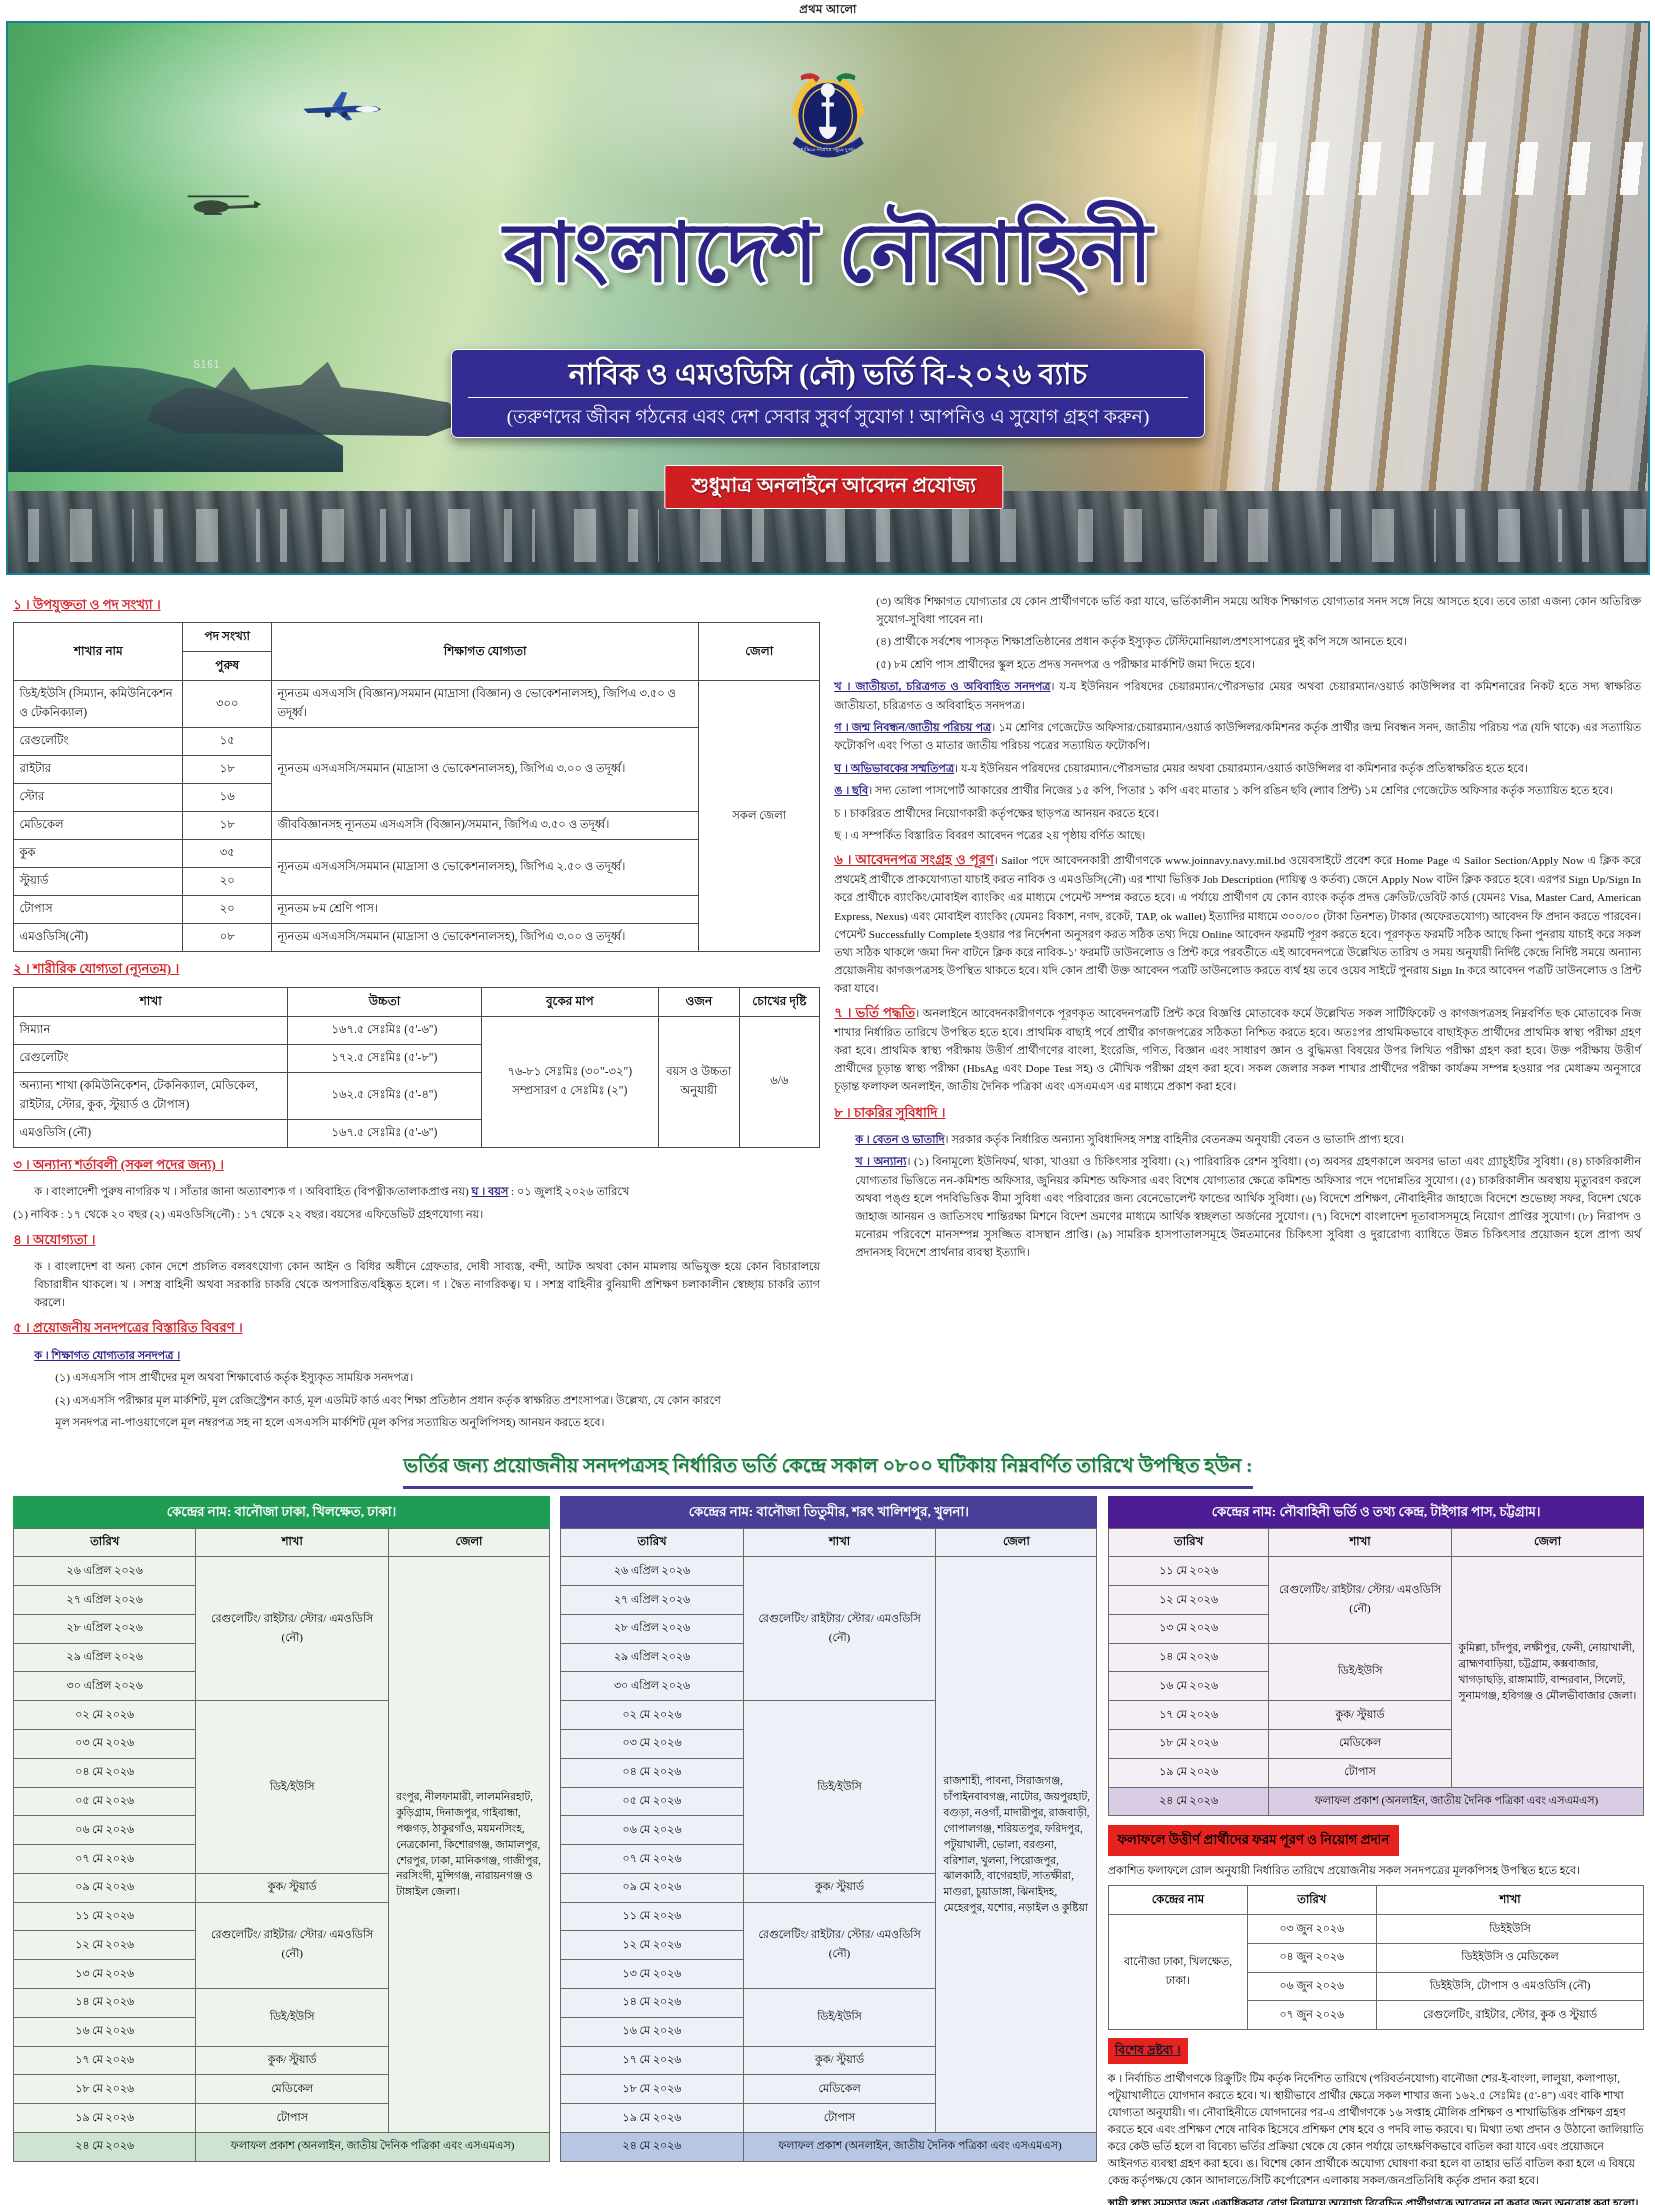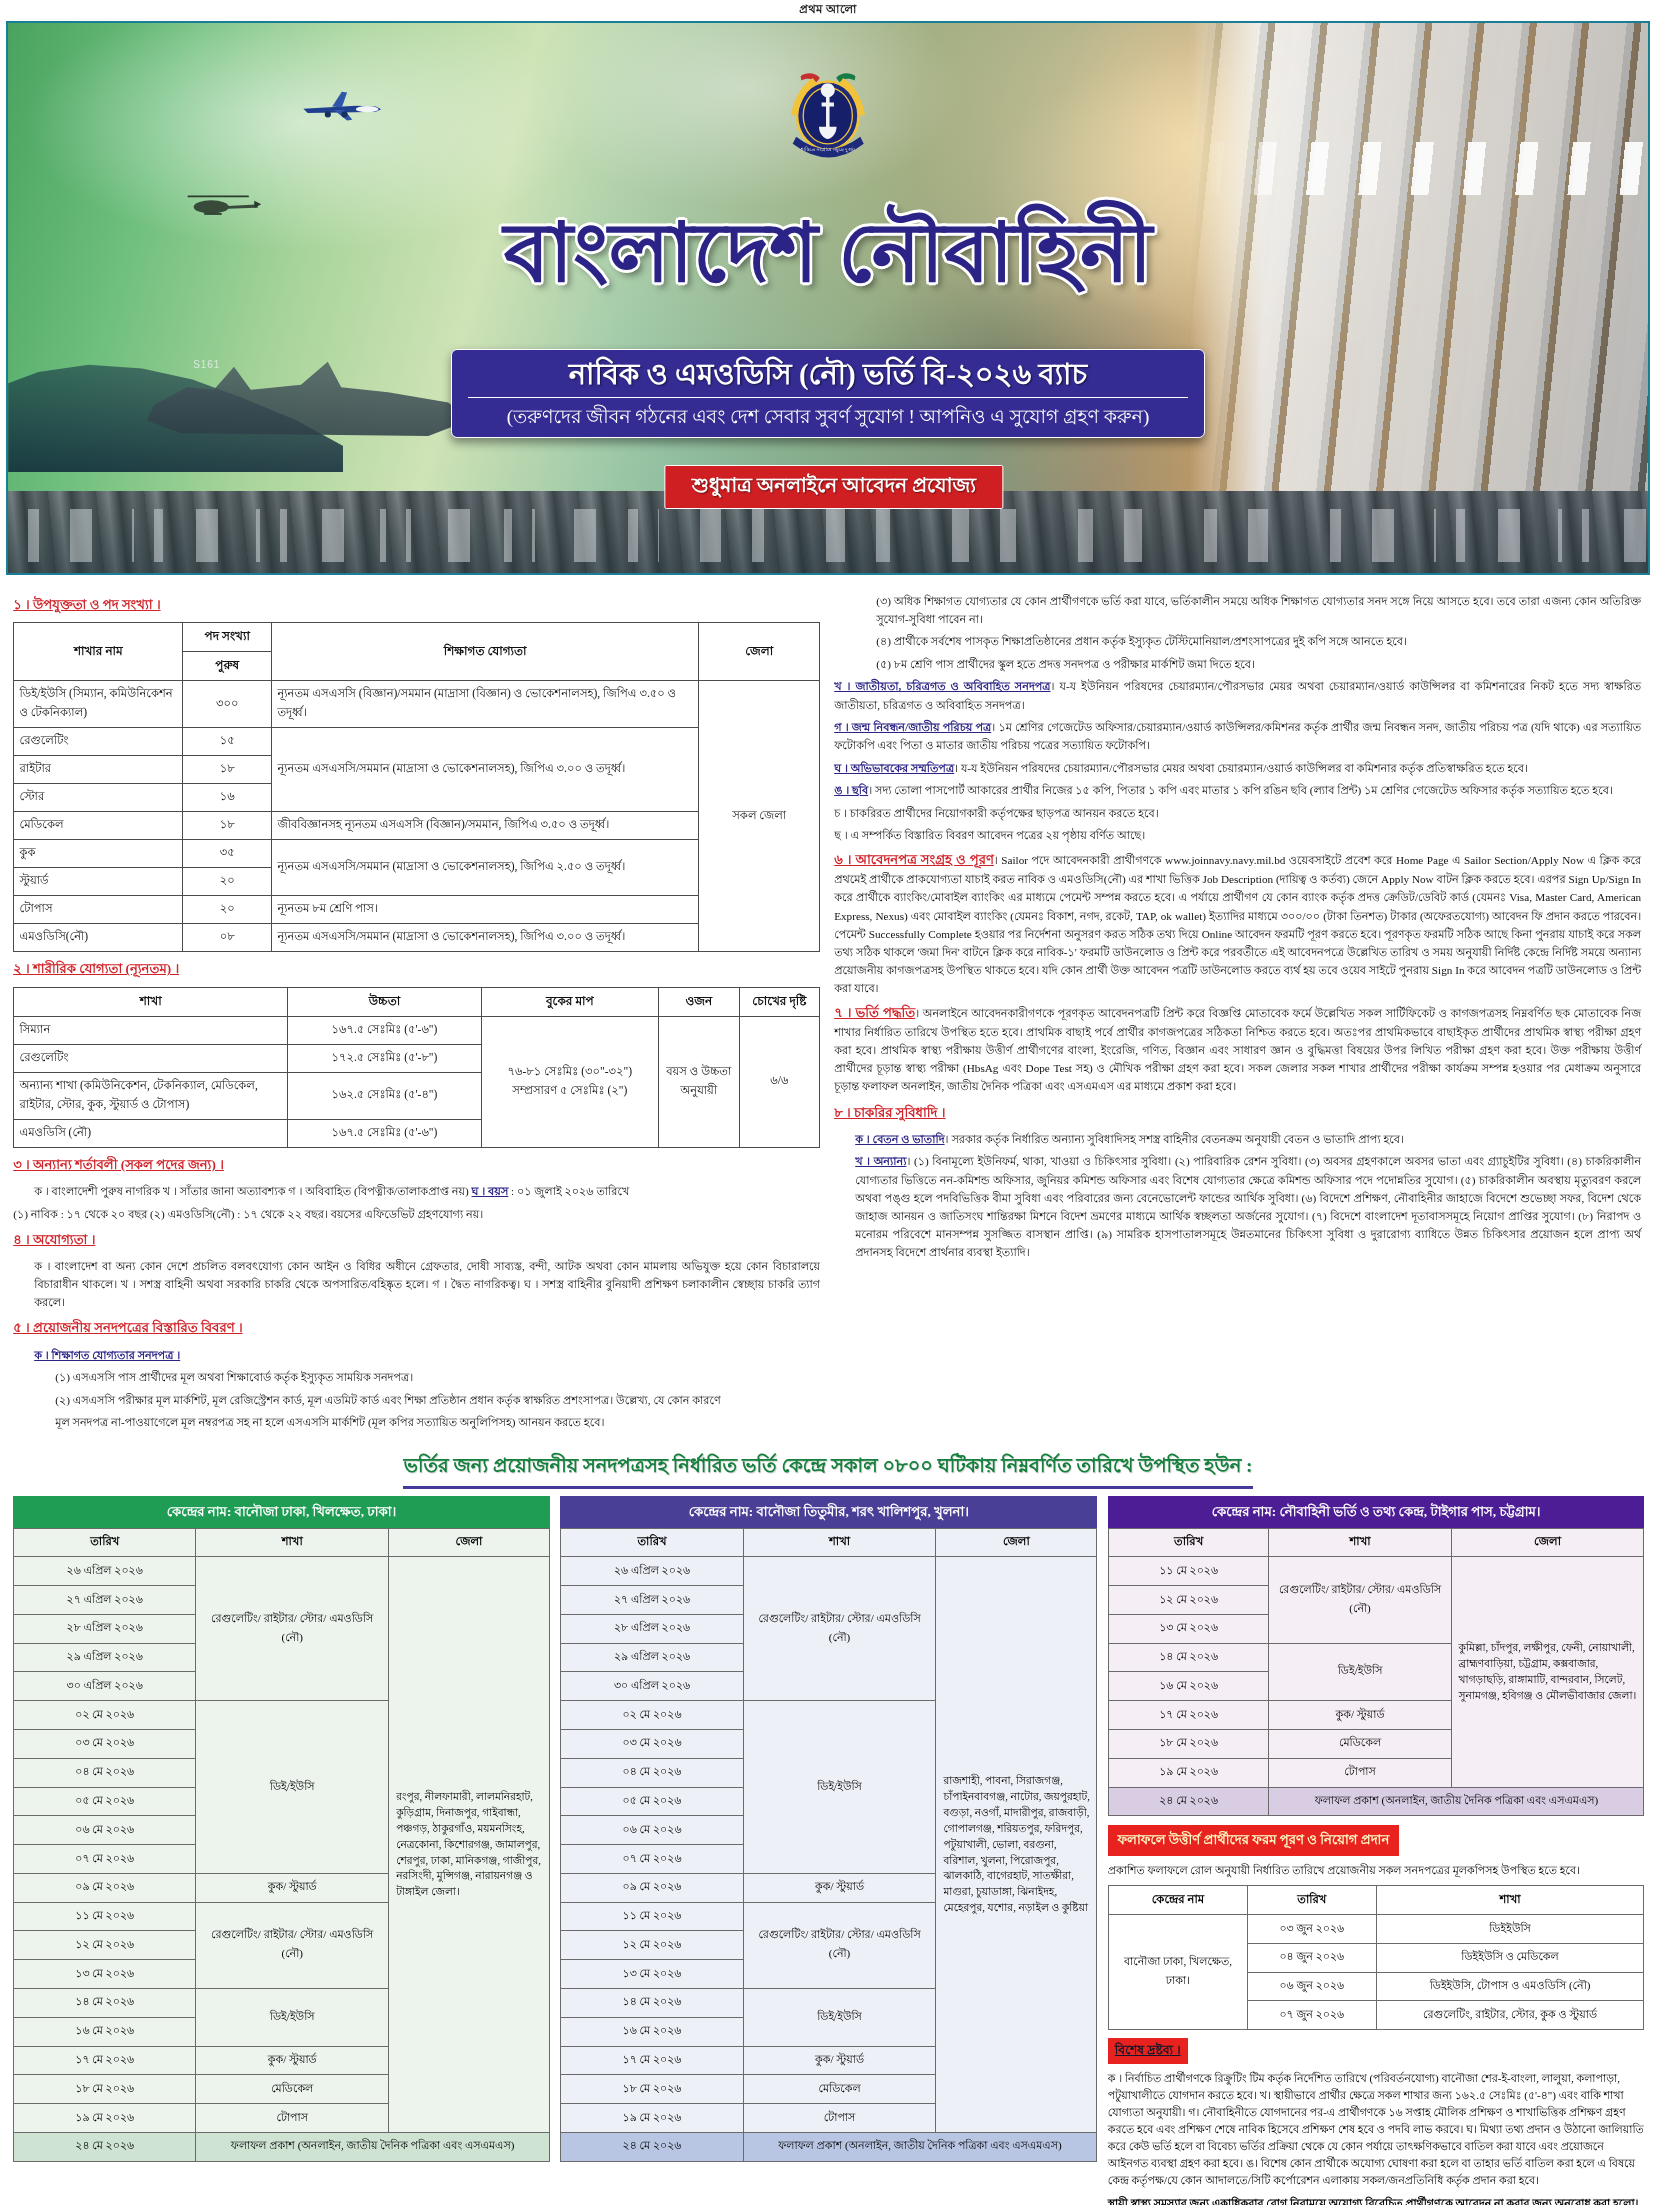--- a/index.html
+++ b/index.html
@@ -328,21 +328,21 @@
   .ctbl .resultrow td { font-weight: normal; }
   .g-body th, .g-body td { background: #edf4ee; }
   .g-body .resultrow td { background: #cfe3d3; }
   .p-body th, .p-body td { background: #eef0f7; }
   .p-body .resultrow td { background: #b8c6e4; }
   .m-body th, .m-body td { background: #f6eef5; }
   .m-body .resultrow td { background: #d9cde4; }
 
   .red-ribbon {
     background: #e8231f;
-    color: #fef9c3;
+    color: #000000;
     font-size: 13.2px;
     font-weight: bold;
     display: inline-block;
     padding: 4.4px 9.7px;
     margin: 8.8px 0 6.2px;
   }
   .note-line {
     font-size: 11px;
     line-height: 1.55;
     margin-bottom: 6.2px;

